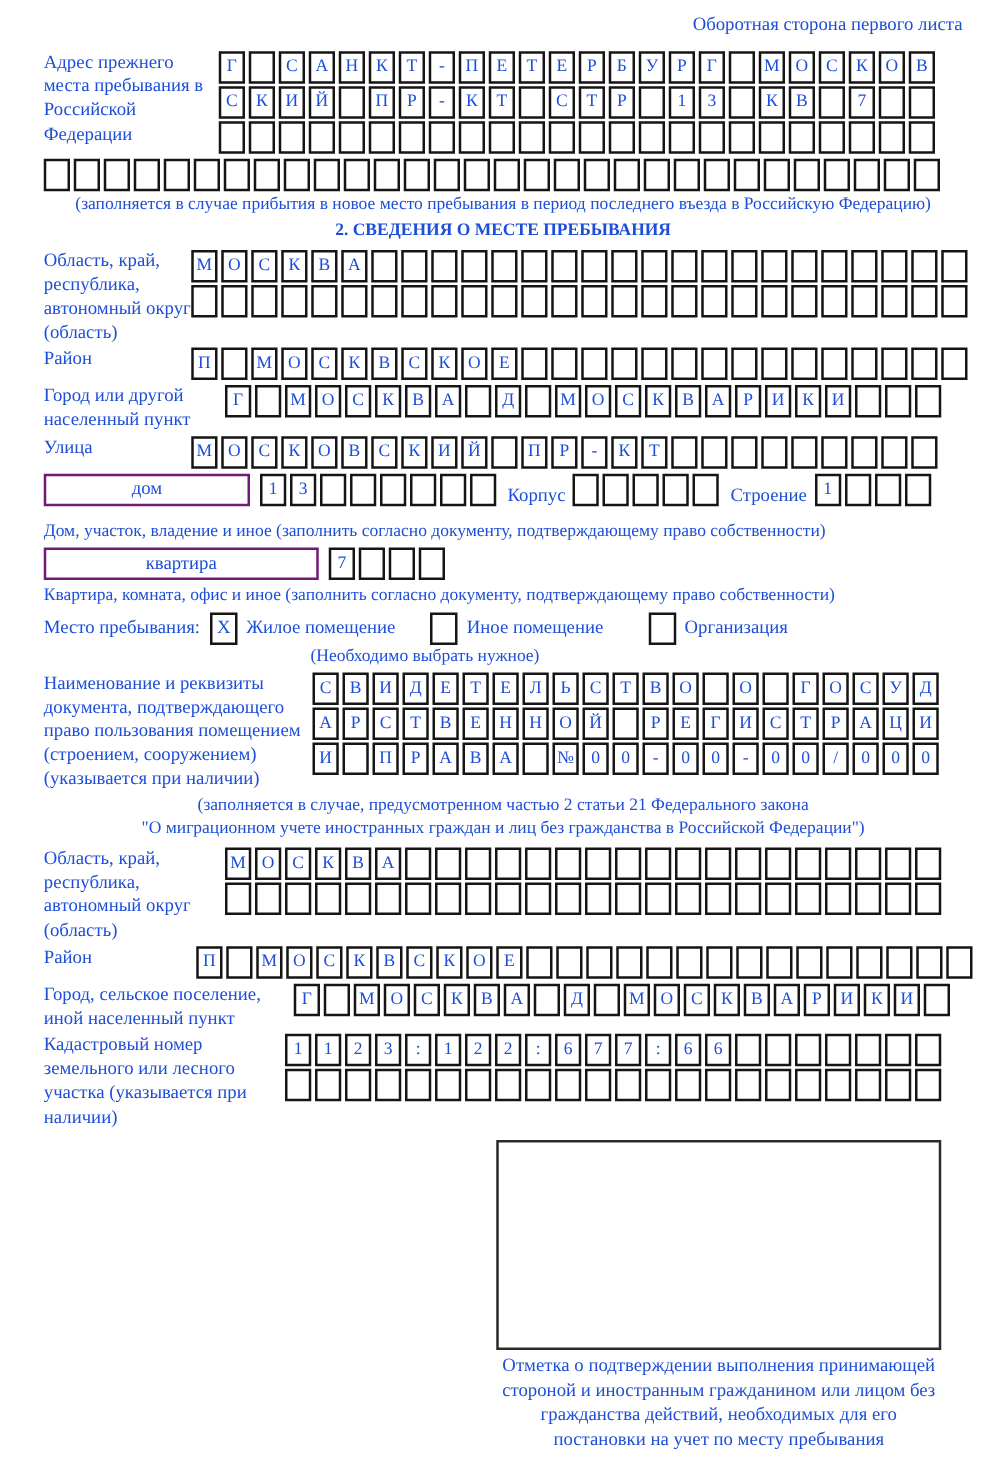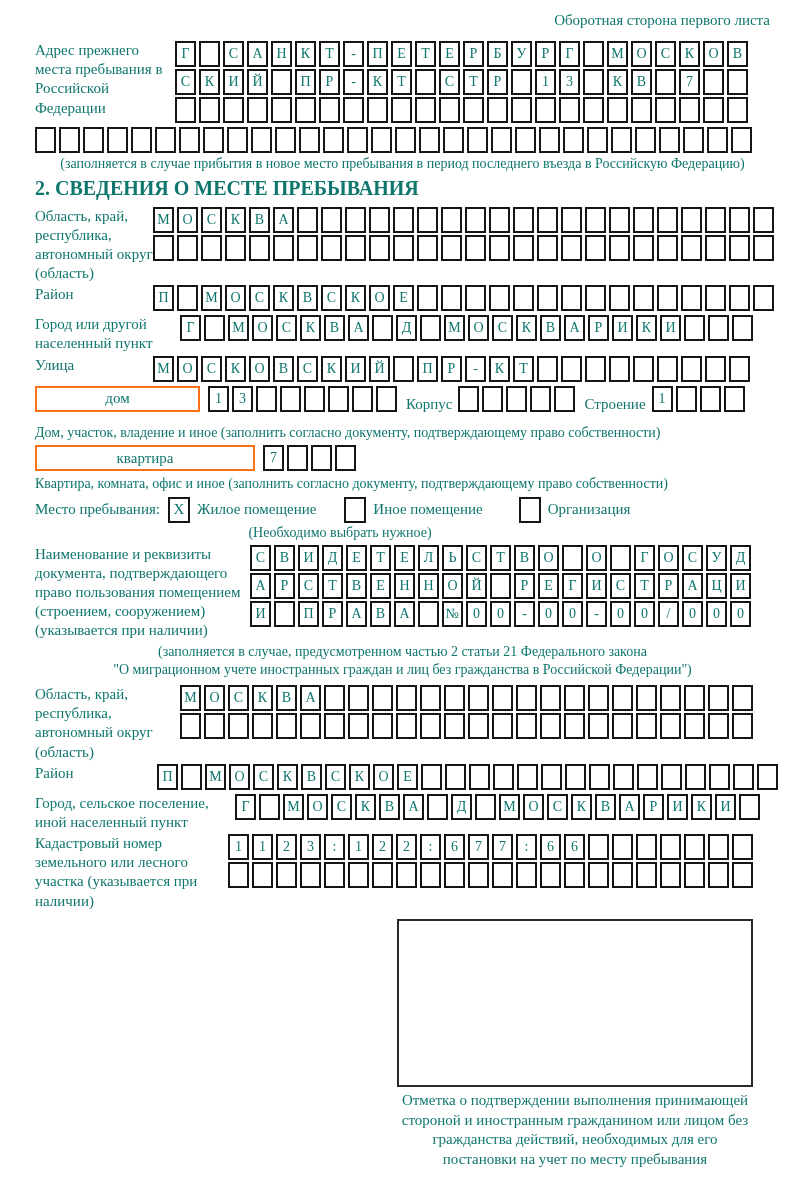--- a/index.html
+++ b/index.html
@@ -1,42 +1,42 @@
 <!DOCTYPE html>
 <html><head>
 <meta charset="utf-8">
 <style>
   html,body { margin:0; padding:0; background:#ffffff; }
   .page {
     width:800px; height:1180px; box-sizing:border-box;
     padding:12px 30px 0 35px;
     font-family:"Liberation Serif","DejaVu Serif",serif;
-    color:#0f766e; background:#fff; overflow:hidden; position:relative;
+    color:#1d4ed8; background:#fff; overflow:hidden; position:relative;
   }
   .header-note { text-align:right; font-size:15px; margin-bottom:12px; }
 
   .frow { display:flex; align-items:flex-start; margin-bottom:2px; }
   .flabel { font-size:15px; line-height:1.28; flex-shrink:0; }
   .w140{width:140px}.w118{width:118px}.w145{width:145px}.w122{width:122px}
   .w200{width:200px}.w193{width:193px}.w215{width:215px}
 
   .cellrows { display:block; }
   .cellrow { display:flex; margin-bottom:2px; }
   .cell {
     width:21px; height:26px; box-sizing:border-box; flex-shrink:0;
     border:2px solid #151515; margin-right:3px;
     display:flex; align-items:center; justify-content:center;
     font-size:14px; line-height:1;
   }
   .note { font-size:14px; line-height:1.25; margin:2px 0 4px 0; }
   .center { text-align:center; }
-  .section-title { text-align:left; font-weight:bold; font-size:20px; margin:4px 0 7px 0; }
+  .section-title { text-align:center; font-weight:bold; font-size:14px; margin:4px 0 7px 0; }
 
   .labelbox {
-    border:2px solid #f97316; height:26px; box-sizing:border-box; flex-shrink:0;
+    border:2px solid #701a75; height:26px; box-sizing:border-box; flex-shrink:0;
     display:flex; align-items:center; justify-content:center;
     font-size:15px; margin-right:8px;
   }
   .wbox165{width:165px}.wbox196{width:220px}
   .inline-label { font-size:15px; line-height:26px; margin:5px 6px; flex-shrink:0; white-space:nowrap; }
 
   .stay-row { display:flex; align-items:center; margin:4px 0 2px 0; font-size:15px; }
   .checkbox {
     width:22px; height:26px; box-sizing:border-box; flex-shrink:0;
     border:2px solid #151515; display:flex; align-items:center; justify-content:center;

